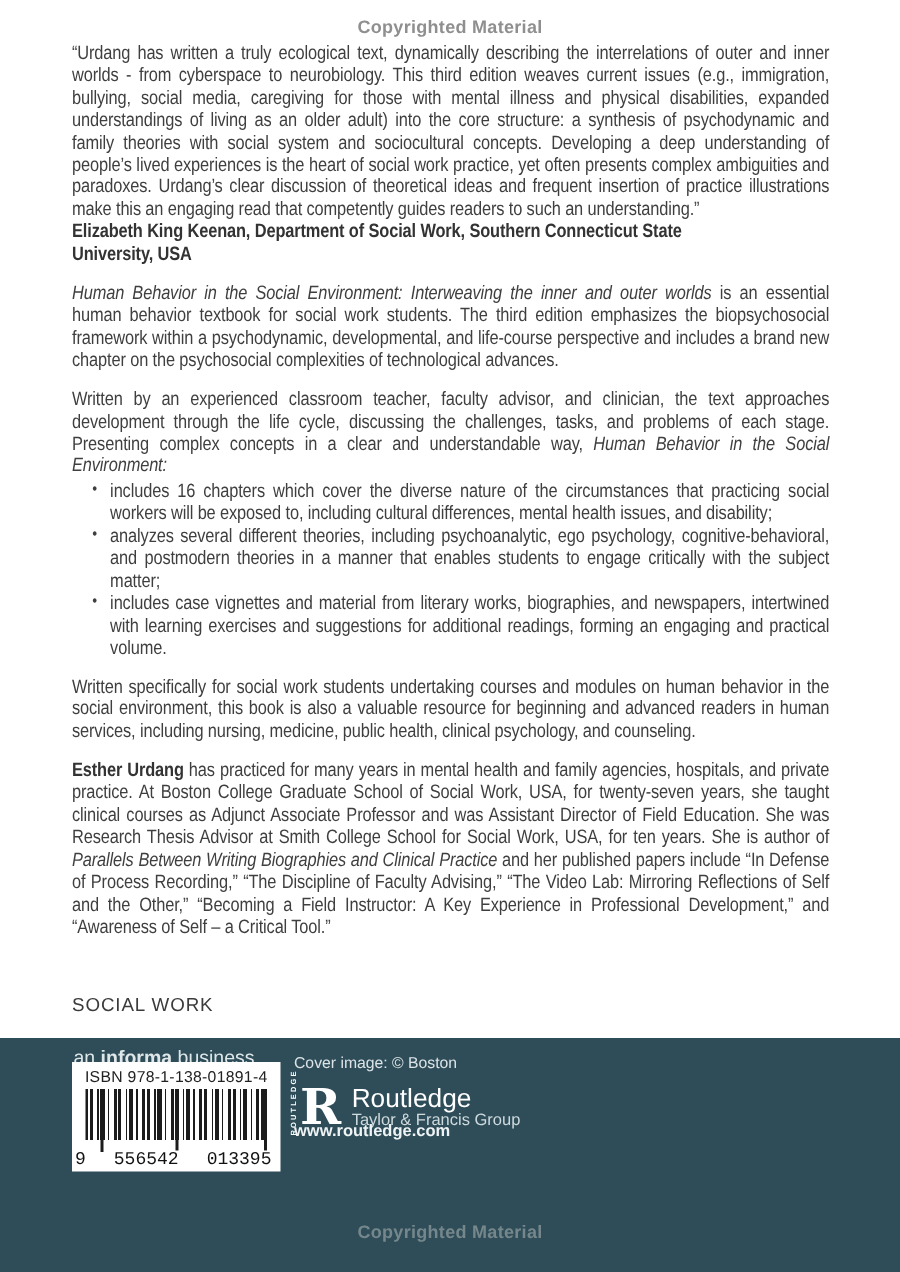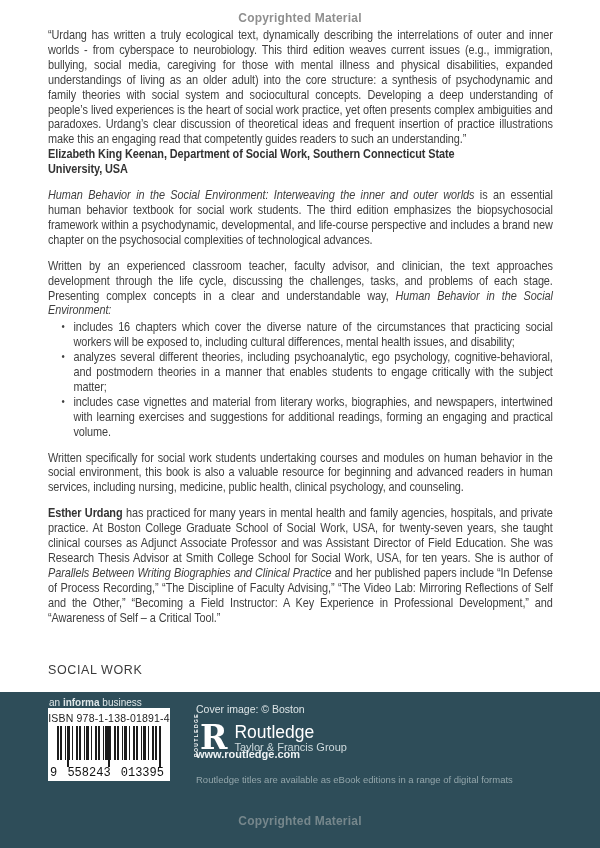--- a/index.html
+++ b/index.html
@@ -27,24 +27,24 @@
   ul.bullets li { position:relative; text-align:justify; }
   ul.bullets li::before { content:"•"; position:absolute; left:-14px; top:-1px; font-size:11px; }
   .category {
     position:absolute; left:48px; top:663px; font-size:12.5px;
     letter-spacing:.6px; color:#3b3b3b;
   }
   .footer-bar {
     position:absolute; left:0; top:692px; width:600px; height:156px;
     background:#2e4d59;
   }
-  .informa { position:absolute; left:49px; top:5px; font-size:10px; color:#dfe7e9; }
+  .informa { position:absolute; left:49px; top:5px; font-size:13px; color:#dfe7e9;text-decoration:underline; }
   .informa b { font-weight:bold; }
   .barcode-box {
-    position:absolute; left:48px; top:16px; width:122px; height:73px;
+    position:absolute; left:48px; top:16px; width:139px; height:73px;
     background:#fff; text-align:center;
   }
   .isbn { font-size:10.5px; color:#222; margin-top:4px; letter-spacing:.2px; }
   .bars-wrap { position:relative; height:36px; margin:2px 9px 0 9px; }
   .bars {
     position:absolute; left:0; right:0; top:0; height:34px;
     background:repeating-linear-gradient(90deg,
       #1c1c1c 0 2px, #fff 2px 3px,
       #1c1c1c 3px 5px, #fff 5px 8px,
       #1c1c1c 8px 9px, #fff 9px 10px,
@@ -118,34 +118,33 @@
     <div class="barcode-box">
       <div class="isbn">ISBN 978-1-138-01891-4</div>
       <div class="bars-wrap">
         <div class="bars"></div>
         <div class="guard g1"></div>
         <div class="guard g2"></div>
         <div class="guard g3"></div>
       </div>
       <div class="digits">
         <span>9</span>
-        <span>558243</span>
+        <span>556542</span>
         <span>013395</span>
       </div>
     </div>
 
     <div class="cover-credit">Cover image: © Boston</div>
 
     <div class="logo">
       <div class="logo-vert">ROUTLEDGE</div>
       <div class="logo-r">R</div>
       <div class="logo-text">
         <div class="logo-name">Routledge</div>
         <div class="logo-group">Taylor &amp; Francis Group</div>
       </div>
     </div>
 
     <div class="website">www.routledge.com</div>
-    <div class="ebook-note">Routledge titles are available as eBook editions in a range of digital formats</div>
     <div class="copyright-bottom">Copyrighted Material</div>
   </div>
 
 </div>
 
 </body></html>

